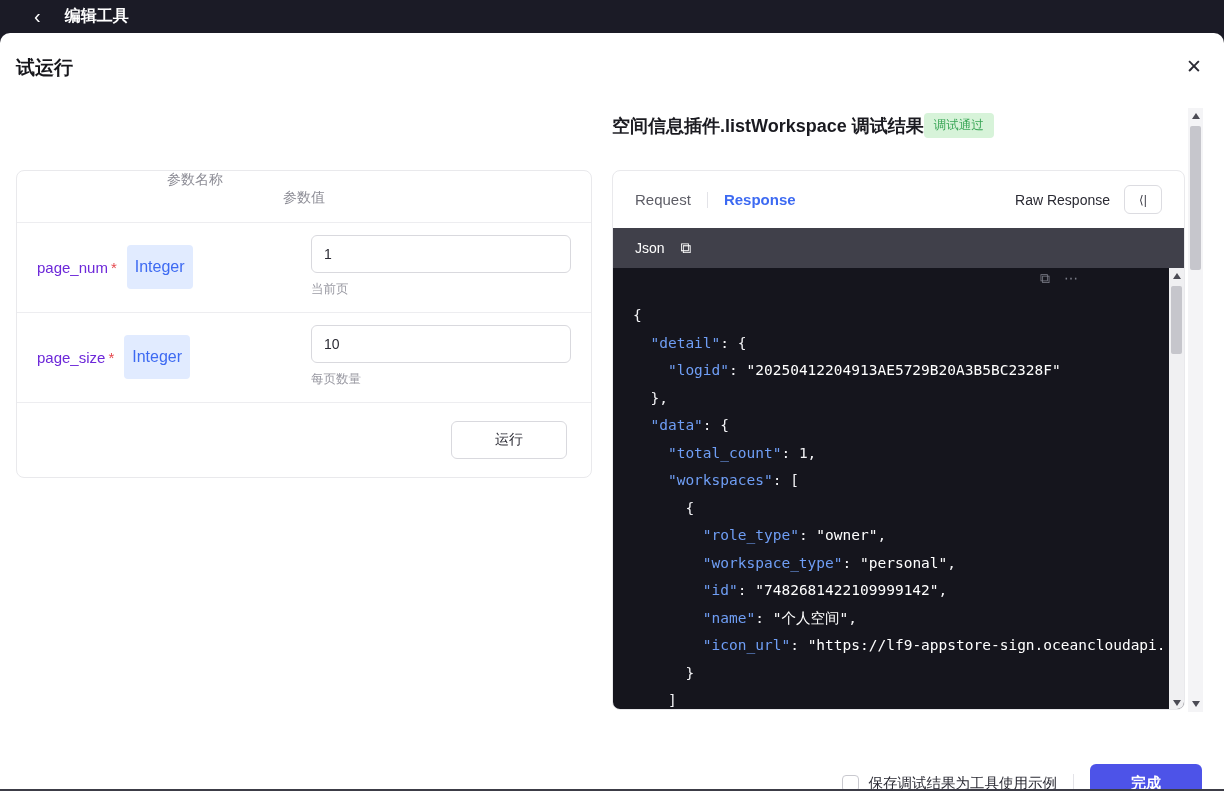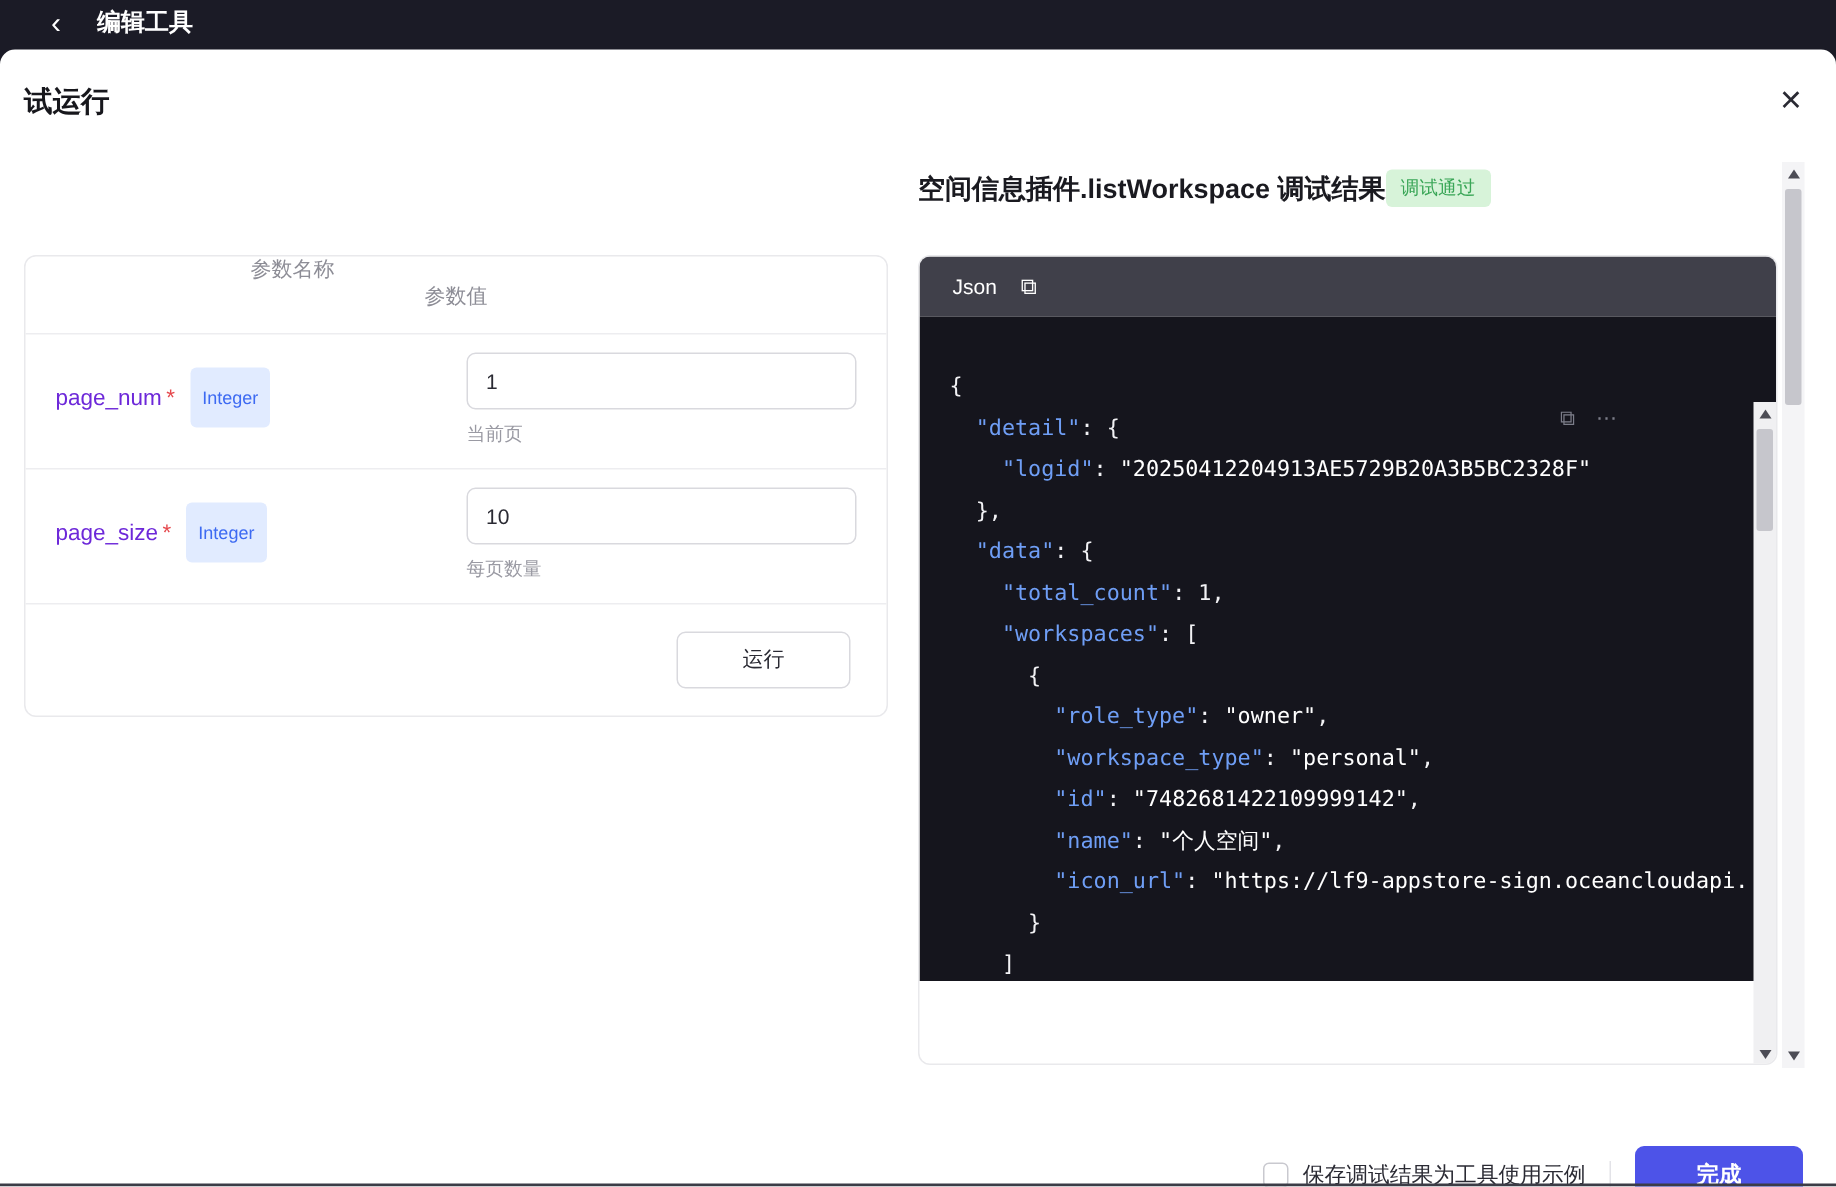--- a/index.html
+++ b/index.html
@@ -58,21 +58,21 @@
     display: flex; align-items: center; height: 52px; padding: 0 20px;
     border-bottom: 1px solid #ededf0; color: #8d8d96; font-size: 14px; flex-direction: column;
   }
   .col-name { width: 274px; }
   .param-row { display: flex; padding: 12px 20px 14px; border-bottom: 1px solid #ededf0; }
   .param-left { width: 274px; display: flex; align-items: center; padding-top: 10px; align-self: flex-start; }
   .param-name { font-size: 15px; color: #6d28d9; }
   .required-mark { color: #e5484d; margin: 0 2px 0 3px; font-size: 15px; }
   .type-badge {
     margin-left: 8px; background: #e1ebff; color: var(--link-blue, #4d7ef7);
-    font-size: 12px; padding: 13px 8px; border-radius: 4px;
+    font-size: 16px; padding: 13px 8px; border-radius: 4px;
   }
   .param-right { flex: 1; }
   .param-input {
     width: 100%; height: 38px; border: 1px solid #d9d9de; border-radius: 6px;
     padding: 0 12px; font-size: 14px; color: #2a2a33; background: #fff;
     font-family: "Liberation Sans", sans-serif;
   }
   .param-hint { margin-top: 8px; font-size: 12.5px; color: #9a9aa3; }
   .run-row { display: flex; justify-content: flex-end; padding: 18px 24px; }
   .run-button {
@@ -202,20 +202,30 @@
         <div class="param-hint">每页数量</div>
       </div>
     </div>
 
     <div class="run-row">
       <button class="run-button">运行</button>
     </div>
   </div>
 
   <div class="result-panel">
+    <div class="result-tabs">
+      <span class="tab">Request</span>
+      <span class="tab-divider"></span>
+      <span class="tab active">Response</span>
+      <span class="tabs-spacer"></span>
+      <span class="raw-label">Raw Response</span>
+      <button class="collapse-btn">
+        <span>⟨|</span>
+      </button>
+    </div>
 
     <div class="json-strip">
       <span class="json-label">Json</span>
       <span class="copy-icon">⧉</span>
     </div>
 
     <div class="code-remnant">
       <span>⧉</span>
       <span>⋯</span>
     </div>

